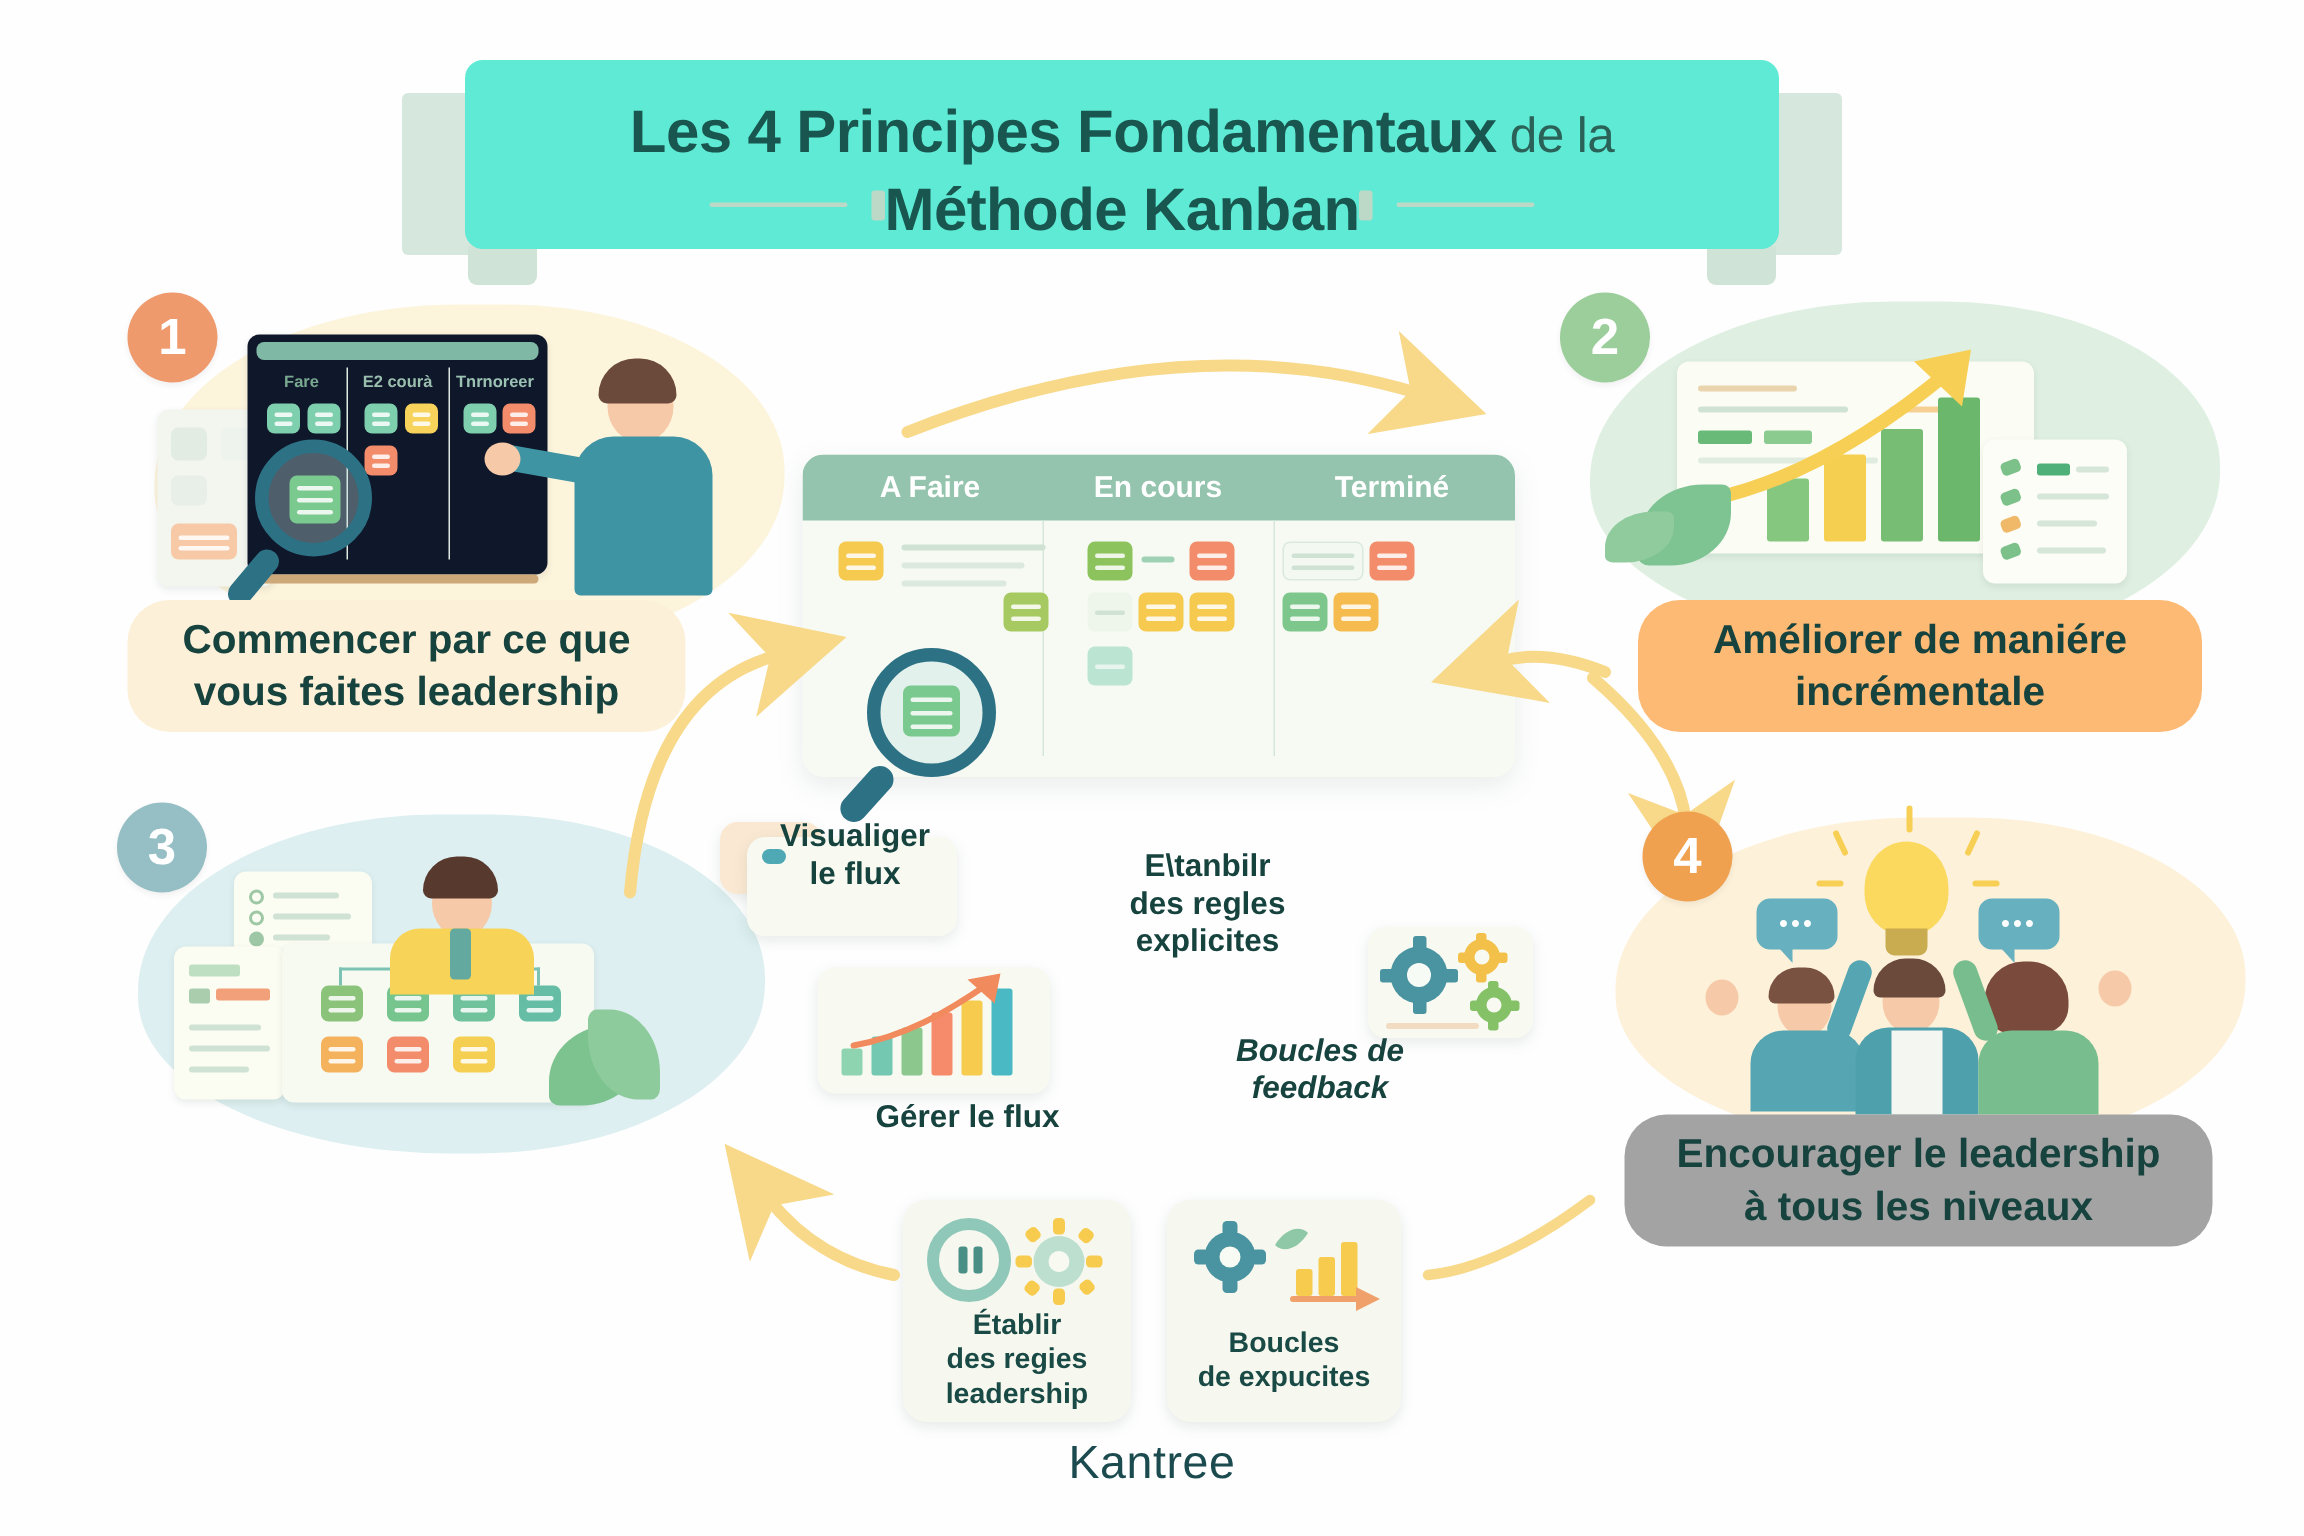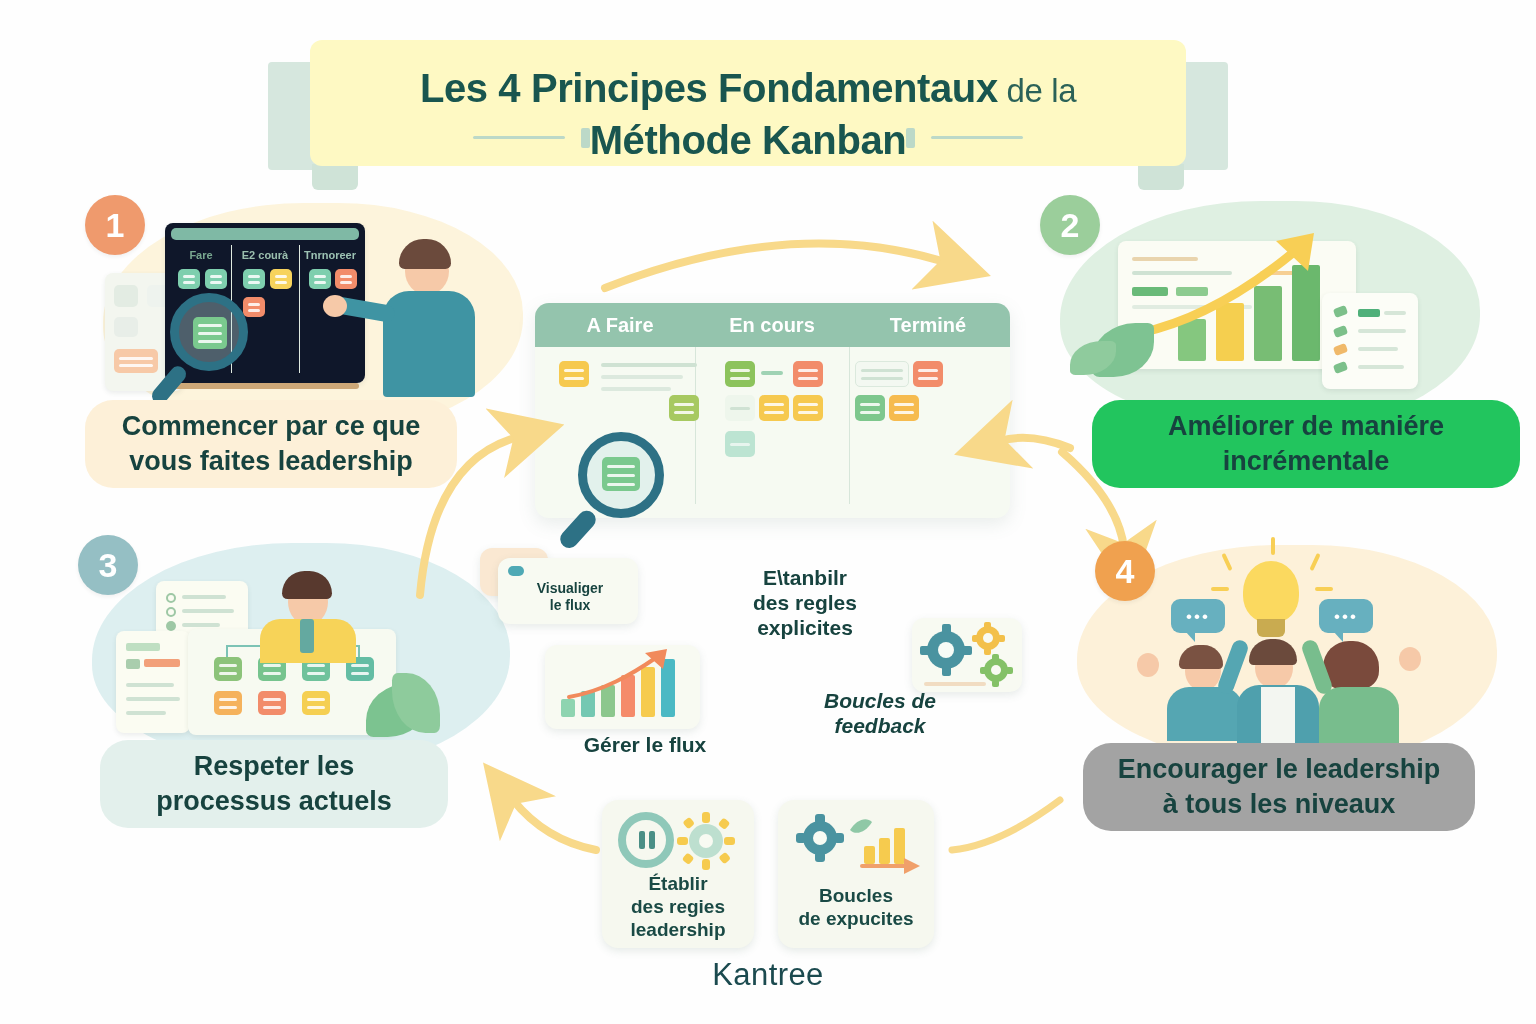--- a/index.html
+++ b/index.html
@@ -14,21 +14,21 @@
   
   .banner-wrap { position: absolute; left: 268px; top: 36px; width: 960px; height: 140px; }
   .banner-tail-l, .banner-tail-r {
     position: absolute; top: 26px; width: 60px; height: 108px;
     background: #d6e7de; border-radius: 4px;
   }
   .banner-tail-l { left: 0; }
   .banner-tail-r { right: 0; }
   .banner-body {
     position: absolute; left: 42px; top: 4px; right: 42px; height: 126px;
-    background: #fef9c3; border-radius: 12px;
+    background: #5eead4; border-radius: 12px;
   }
   .banner-fold-l, .banner-fold-r {
     position: absolute; bottom: -14px; width: 46px; height: 26px;
     background: #cfe3d7; border-radius: 0 0 6px 6px;
   }
   .banner-fold-l { left: 44px; }
   .banner-fold-r { right: 44px; }
   .title-line1, .title-line2 {
     position: absolute; left: 0; right: 0; text-align: center;
     color: #19564f; font-weight: 700; letter-spacing: -0.4px;
@@ -253,21 +253,21 @@
       <div style="position:absolute;left:12px;top:70px;width:13px;height:9px;background:#7cc08a;border-radius:3px;transform:rotate(-20deg);"></div>
     </div>
 
     <div class="plant" style="left:52px; top:128px; width:62px; height:54px; background:#7ec392;"></div>
     <div class="plant" style="left:30px; top:146px; width:46px; height:34px; background:#8fcb9d; border-radius:70% 12% 70% 12%;"></div>
 
     <div class="badge" style="left:0; top:0; background:#9bce9b;">
       <span>2</span>
     </div>
 
-    <div class="cap" style="left:52px; top:205px; width:428px; height:88px; background:#22c55e;">
+    <div class="cap" style="left:52px; top:205px; width:376px; height:88px; background:#fdba74;">
       <span>Améliorer de maniére</span>
       <span>incrémentale</span>
     </div>
   </div>
 
   <div class="quad" style="left:78px; top:535px; width:440px; height:300px;">
     <div class="q-art" style="left:14px; top:8px; width:418px; height:226px; background:#ddeff0;"></div>
 
     <div class="board-card" style="left:78px; top:46px; width:92px; height:78px; background:#fbfcf2;">
       <div class="line" style="left:26px; top:14px; width:44px;"></div>
@@ -328,24 +328,20 @@
     <div style="position:absolute;left:182px;top:84px;width:96px;height:44px;background:#f7d358;border-radius:20px 20px 0 0;"></div>
     <div style="position:absolute;left:222px;top:84px;width:14px;height:34px;background:#64a9a0;border-radius:3px;"></div>
 
     <div class="plant" style="left:288px; top:148px; width:62px; height:54px; background:#7cc390;"></div>
     <div class="plant" style="left:314px; top:138px; width:48px; height:60px; background:#8ecb9c; border-radius:12% 70% 12% 70%;"></div>
 
     <div class="badge" style="left:0; top:0; background:#95bfc4;">
       <span>3</span>
     </div>
 
-    <div class="cap" style="left:22px; top:205px; width:348px; height:88px; background:#e3f0ec;">
-      <span>Respeter les</span>
-      <span>processus actuels</span>
-    </div>
   </div>
 
   <div class="quad" style="left:1065px; top:535px; width:440px; height:300px;">
     <div class="q-art" style="left:12px; top:10px; width:420px; height:220px; background:#fdf1d9;"></div>
 
     <div class="bulb" style="left:178px; top:26px; width:56px; height:62px;"></div>
     <div class="bulb-base" style="left:192px; top:84px; width:28px; height:18px;"></div>
     <div class="ray" style="left:160px; top:18px; width:4px; height:18px; transform:rotate(-25deg);"></div>
     <div class="ray" style="left:206px; top:2px; width:4px; height:18px;"></div>
     <div class="ray" style="left:248px; top:18px; width:4px; height:18px; transform:rotate(25deg);"></div>
@@ -453,21 +449,21 @@
       <i style="top:8px"></i>
       <i style="top:17px"></i>
       <i style="top:26px"></i>
     </div>
   <div class="mag-handle" style="left:586px; top:507px; width:18px; height:44px; transform: rotate(42deg); z-index:11;"></div>
 
   <div class="pcard" style="left:480px; top:548px; width:68px; height:48px; background:#fae8d2; z-index:5;"></div>
   <div class="pcard" style="left:498px; top:558px; width:140px; height:66px; z-index:6;">
     <div class="sticky" style="left:10px;top:8px;width:16px;height:10px;background:#4fa9b5;"></div>
   </div>
-  <div class="plabel" style="left:502px; top:580px; width:136px; font-size:14px; z-index:7;">
+  <div class="plabel" style="left:502px; top:545px; width:136px; font-size:21px; z-index:7;">
     <div>Visualiger</div>
     <div>le flux</div>
   </div>
 
   <div class="plabel" style="left:710px; top:565px; width:190px; font-size:21px; z-index:7;">
     <div>E\tanbilr</div>
     <div>des regles</div>
     <div>explicites</div>
   </div>
 

